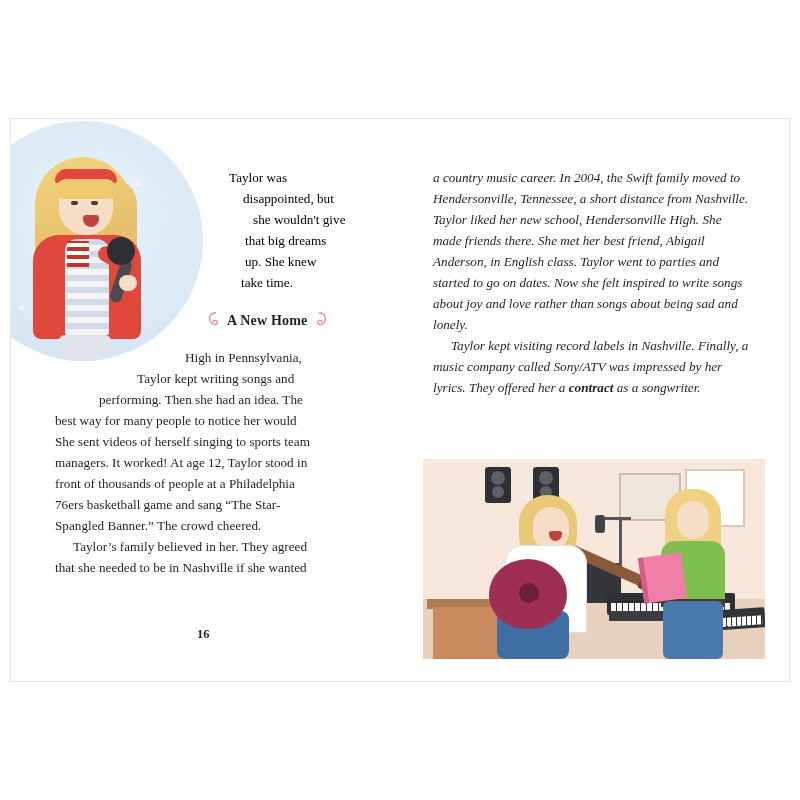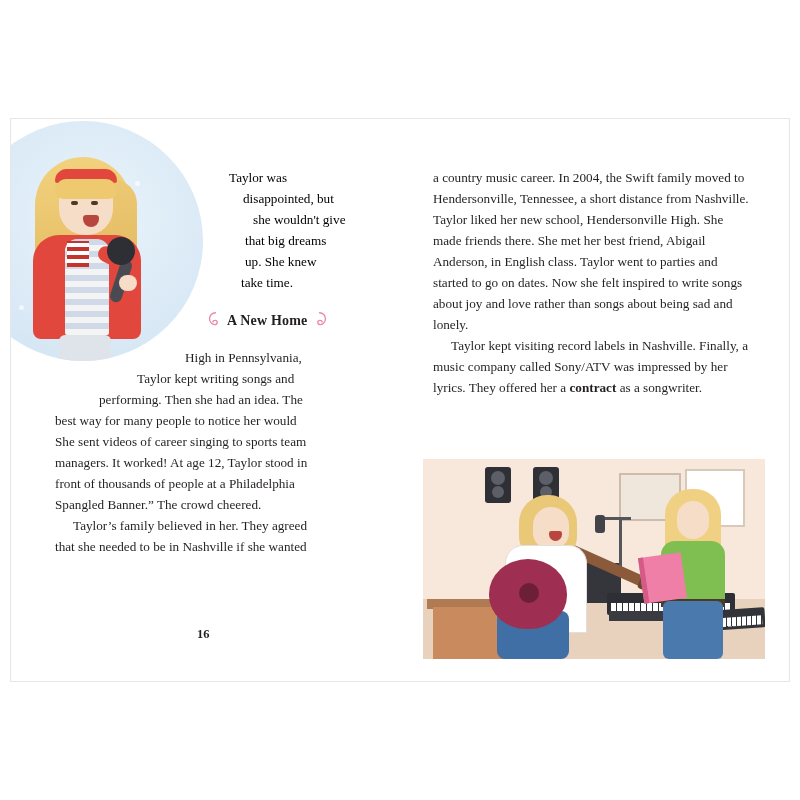--- a/index.html
+++ b/index.html
@@ -35,20 +35,21 @@
     position: absolute;
     left: 0; top: 0;
     width: 390px; height: 562px;
     overflow: hidden;
   }
   .page-right {
     position: absolute;
     left: 390px; top: 0;
     width: 390px; height: 562px;
     overflow: hidden;
+    font-style: italic;
   }
   
   .singer-circle {
     position: absolute;
     left: -48px;
     top: 2px;
     width: 240px;
     height: 240px;
     border-radius: 50%;
     background: radial-gradient(circle at 55% 40%, #e9f4fb 0%, #dbeaf6 55%, #cfe2f2 100%);
@@ -480,23 +481,24 @@
             <path d="M10 2c4 0 7 3 7 7s-3 7-6 7c-2 0-3-1-3-2.5S9 11 10.5 11 13 12 13 13" fill="none" stroke="#e88ba6" stroke-width="1.6" stroke-linecap="round"></path>
           </svg>
         </span>
       </div>
 
       <div class="col body-left">
         <span class="ln ind1">High in Pennsylvania,</span>
         <span class="ln ind2">Taylor kept writing songs and</span>
         <span class="ln ind3">performing. Then she had an idea. The</span>
         <span class="ln">best way for many people to notice her would</span>
-        <span class="ln">She sent videos of career singing to sports team</span>
+        <span class="ln">She sent videos of herself singing to sports team</span>
         <span class="ln">managers. It worked! At age 12, Taylor stood in</span>
         <span class="ln">front of thousands of people at a Philadelphia</span>
+        <span class="ln">76ers basketball game and sang “The Star-</span>
         <span class="ln">Spangled Banner.” The crowd cheered.</span>
         <span class="ln" style="padding-left:18px;">Taylor’s family believed in her. They agreed</span>
         <span class="ln">that she needed to be in Nashville if she wanted</span>
       </div>
 
       <div class="page-num">16</div>
     </div>
 
     <div class="page-right">
 

